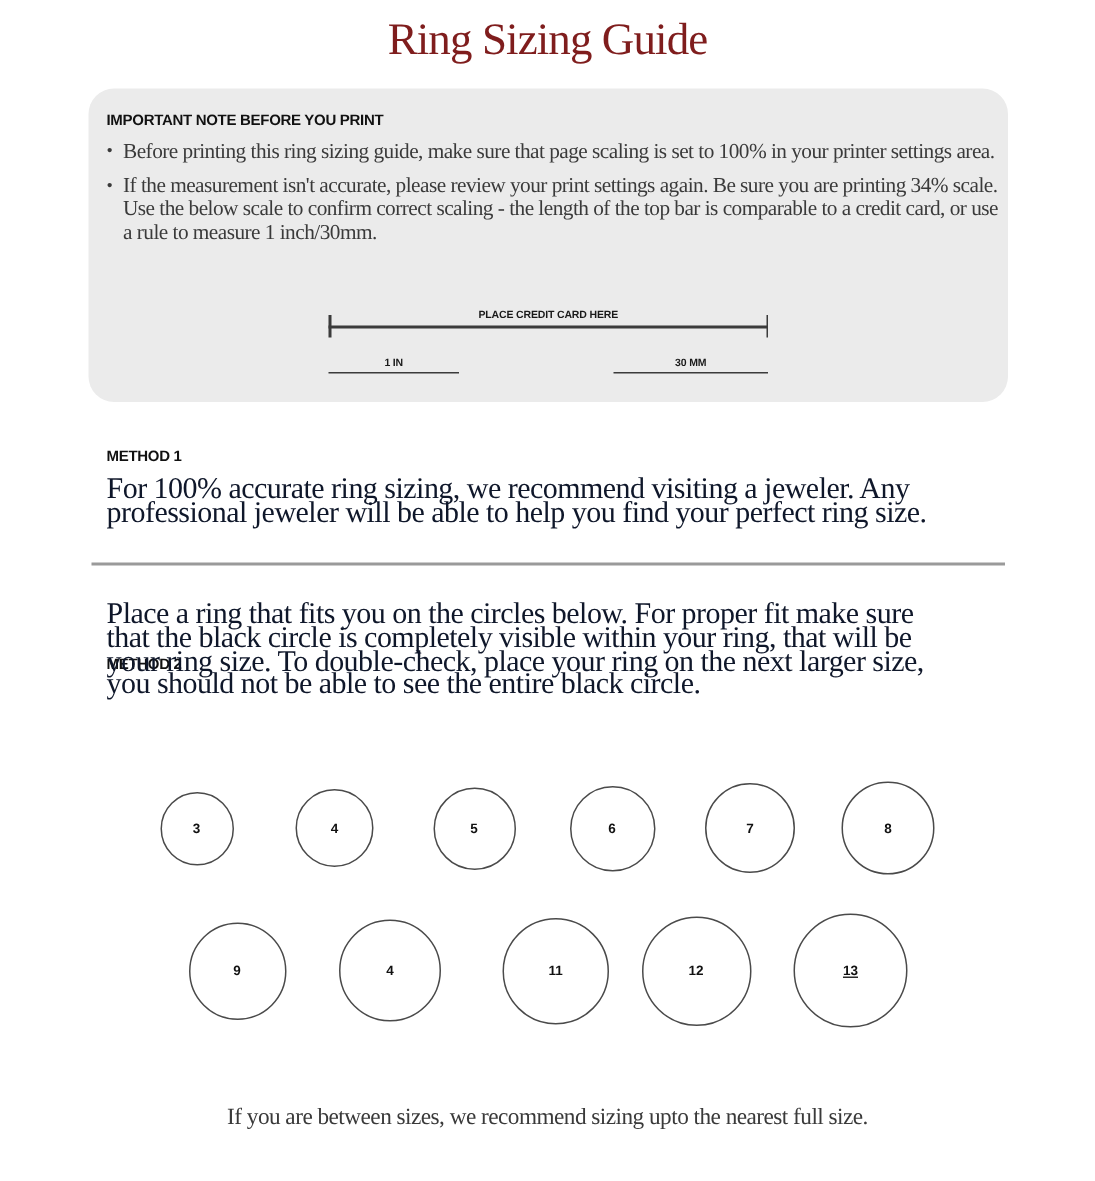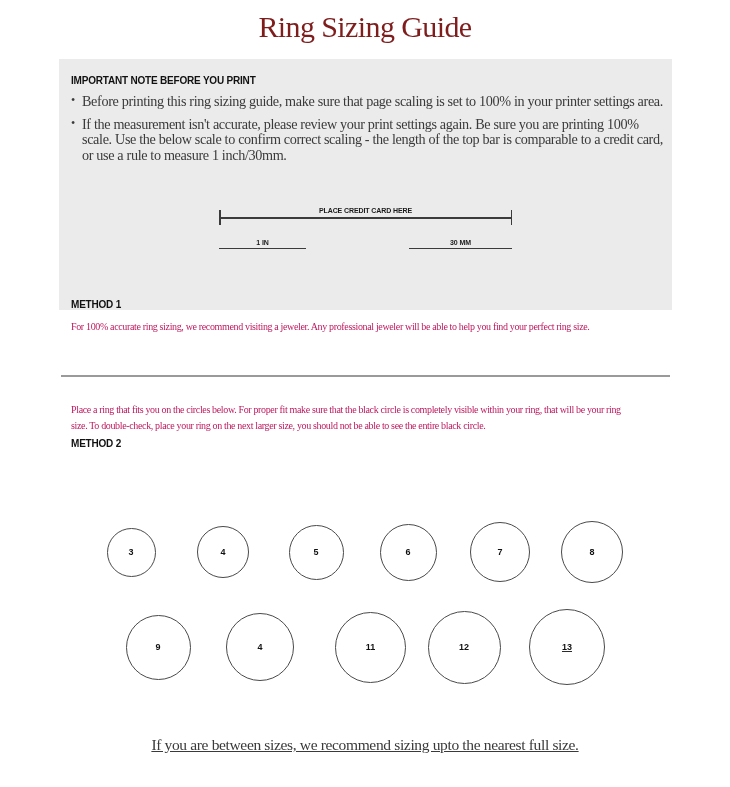--- a/index.html
+++ b/index.html
@@ -5,22 +5,23 @@
     html, body { margin: 0; padding: 0; background: #ffffff; }
     body { width: 730px; height: 787px; position: relative; overflow: hidden; color: #2b2b2b; }
 
     .title {
       position: absolute; left: 0; top: 10px; width: 730px; text-align: center;
       font-family: "Liberation Serif", "DejaVu Serif", serif;
       font-size: 30px; color: #7f1d1d; letter-spacing: -0.6px; font-weight: normal;
     }
 
     .note-box {
-      position: absolute; left: 59px; top: 59px; width: 613px; height: 251px;
+      position: absolute; left: 59px; top: 59px; width: 613px; height: 209px;
       background: #ebebeb;
+      border-radius: 17px;
     }
     .note-heading {
       position: absolute; left: 12px; top: 16px;
       font-family: "Liberation Sans", sans-serif; font-weight: bold;
       font-size: 10px; color: #111; letter-spacing: -0.2px;
     }
     .note-list { position: absolute; left: 12px; top: 35px; width: 595px; margin: 0; padding: 0; list-style: none; }
     .note-item {
       position: relative; padding-left: 11px; margin-bottom: 7px;
       font-family: "Liberation Serif", "DejaVu Serif", serif;
@@ -45,57 +46,57 @@
     .mm-label { left: 409px; top: 239px; width: 103px; }
 
     .method-heading {
       position: absolute; left: 71px;
       font-family: Liberation Sans, sans-serif; font-weight: bold;
       font-size: 10px; color: #111; letter-spacing: -0.2px;
     }
     .method-text {
       position: absolute; left: 71px; width: 600px;
       font-family: "Liberation Serif", "DejaVu Serif", serif;
-      font-size: 10px; line-height: 15.8px; color: #be185d; letter-spacing: -0.35px;
+      font-size: 20px; line-height: 15.8px; color: #0f172a; letter-spacing: -0.35px;
     }
     .m1-heading { top: 299px; }
     .m1-text { top: 319px; }
     .divider { position: absolute; left: 61px; top: 375px; width: 609px; height: 1.5px; background: #9a9a9a; }
     .m2-heading { top: 398px; margin-top: 40px; }
     .m2-text { top: 402px; width: 560px; }
 
     .ring {
       position: absolute; border: 1.3px solid #4a4a4a; border-radius: 50%;
       display: flex; align-items: center; justify-content: center; box-sizing: border-box;
     }
     .ring-label {
       font-family: "Liberation Sans", sans-serif; font-weight: bold; font-size: 9px; color: #111;
     }
 
     .footer {
       position: absolute; left: 0; top: 736px; width: 730px; text-align: center;
       font-family: "Liberation Serif", "DejaVu Serif", serif;
-      font-size: 15.5px; line-height: 18px; color: #3a3a3a; letter-spacing: -0.35px; text-decoration: underline;
+      font-size: 15.5px; line-height: 18px; color: #3a3a3a; letter-spacing: -0.35px;
     }
   </style>
 </head>
 <body>
 
 <div class="title">Ring Sizing Guide</div>
 
 <div class="note-box">
   <div class="note-heading">IMPORTANT NOTE BEFORE YOU PRINT</div>
   <ul class="note-list">
     <li class="note-item">
       <span class="bullet">•</span>
       <span>Before printing this ring sizing guide, make sure that page scaling is set to 100% in your printer settings area.</span>
     </li>
     <li class="note-item">
       <span class="bullet">•</span>
-      <span>If the measurement isn't accurate, please review your print settings again. Be sure you are printing 100% scale. Use the below scale to confirm correct scaling - the length of the top bar is comparable to a credit card,  or use a rule to measure 1 inch/30mm.</span>
+      <span>If the measurement isn't accurate, please review your print settings again. Be sure you are printing 34% scale. Use the below scale to confirm correct scaling - the length of the top bar is comparable to a credit card,  or use a rule to measure 1 inch/30mm.</span>
     </li>
   </ul>
 </div>
 
 <div class="scale-top">
   <div class="bar"></div>
   <div class="cap l"></div>
   <div class="cap r"></div>
 </div>
 <div class="scale-label credit-label">PLACE CREDIT CARD HERE</div>

